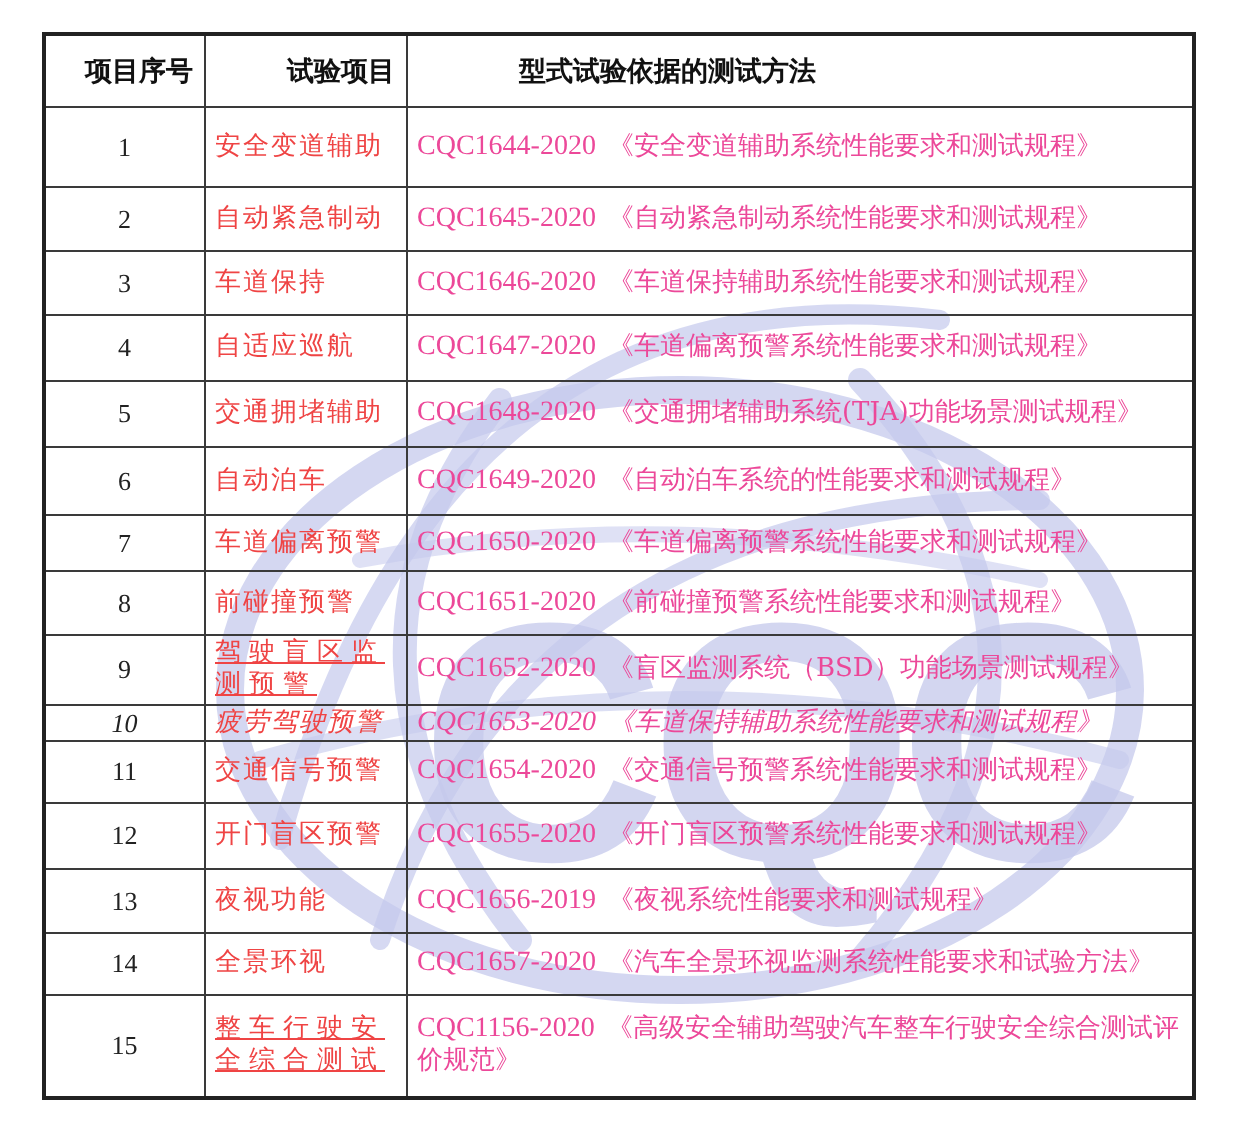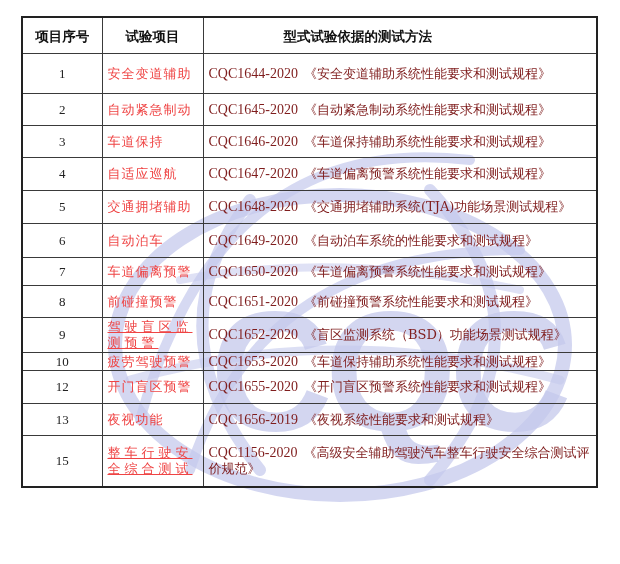--- a/index.html
+++ b/index.html
@@ -12,27 +12,27 @@
     position: absolute; left: 21px; top: 16px; width: 575px;
     border-collapse: collapse; z-index: 1; table-layout: fixed;
   }
   table.spec td, table.spec th {
     border: 1px solid #3a3a3a; padding: 0 5px; font-size: 13px; line-height: 16px;
     background: transparent; vertical-align: middle;
   }
   table.spec { border: 2px solid #222; }
   table.spec th {
     font-family: "DejaVu Sans", "Liberation Sans", sans-serif; font-weight: bold;
-    font-size: 13.5px; height: 35px; text-align: center; color: #111;
+    font-size: 13.5px; height: 35px; text-align: right; color: #111;
   }
-  table.spec th.method-h { text-align: left; padding-left: 80px; }
+  table.spec th.method-h { text-align: left; padding-left: 56px; }
   col.c1 { width: 80px; } col.c2 { width: 101px; } col.c3 { width: 394px; }
   td.idx { text-align: center; font-family: "Liberation Serif", serif; font-size: 14px; }
   td.item { letter-spacing: 1px; color: #ef4444; }
-  td.method { color: #7f1d1d; white-space: normal; }
+  td.method { color: #ec4899; white-space: normal; }
   td.method .code { font-family: "Liberation Serif", serif; font-size: 14px; margin-right: 6px; }
   td.item.wrap { letter-spacing: 4px; text-decoration: underline; }
 </style>
 </head>
 <body>
 
 <svg class="watermark" viewBox="0 0 620 564">
   <g fill="none" stroke="#c5c9ec" stroke-linecap="round">
     <ellipse cx="340" cy="345" rx="225" ry="150" stroke-width="14" opacity="0.75"></ellipse>
     <path d="M140 420 Q 220 130 470 160" stroke-width="10" opacity="0.7"></path>
@@ -99,34 +99,44 @@
       <tr style="height: 32px;">
         <td class="idx">8</td>
         <td class="item">前碰撞预警</td>
         <td class="method"><span class="code">CQC1651-2020</span><span class="title">《前碰撞预警系统性能要求和测试规程》</span></td>
       </tr>
       <tr style="height: 35px;">
         <td class="idx">9</td>
         <td class="item wrap">驾驶盲区监测预警</td>
         <td class="method"><span class="code">CQC1652-2020</span><span class="title">《盲区监测系统（BSD）功能场景测试规程》</span></td>
       </tr>
-      <tr style="height: 18px;">
+      <tr style="height: 18px; font-style: italic;">
         <td class="idx">10</td>
         <td class="item">疲劳驾驶预警</td>
         <td class="method"><span class="code">CQC1653-2020</span><span class="title">《车道保持辅助系统性能要求和测试规程》</span></td>
+      </tr>
+      <tr style="height: 31px;">
+        <td class="idx">11</td>
+        <td class="item">交通信号预警</td>
+        <td class="method"><span class="code">CQC1654-2020</span><span class="title">《交通信号预警系统性能要求和测试规程》</span></td>
       </tr>
       <tr style="height: 33px;">
         <td class="idx">12</td>
         <td class="item">开门盲区预警</td>
         <td class="method"><span class="code">CQC1655-2020</span><span class="title">《开门盲区预警系统性能要求和测试规程》</span></td>
       </tr>
       <tr style="height: 32px;">
         <td class="idx">13</td>
         <td class="item">夜视功能</td>
         <td class="method"><span class="code">CQC1656-2019</span><span class="title">《夜视系统性能要求和测试规程》</span></td>
       </tr>
+      <tr style="height: 31px;">
+        <td class="idx">14</td>
+        <td class="item">全景环视</td>
+        <td class="method"><span class="code">CQC1657-2020</span><span class="title">《汽车全景环视监测系统性能要求和试验方法》</span></td>
+      </tr>
       <tr style="height: 51px;">
         <td class="idx">15</td>
         <td class="item wrap">整车行驶安全综合测试</td>
         <td class="method"><span class="code">CQC1156-2020</span><span class="title">《高级安全辅助驾驶汽车整车行驶安全综合测试评价规范》</span></td>
       </tr>
     </tbody>
 </table>
 
 </body></html>

